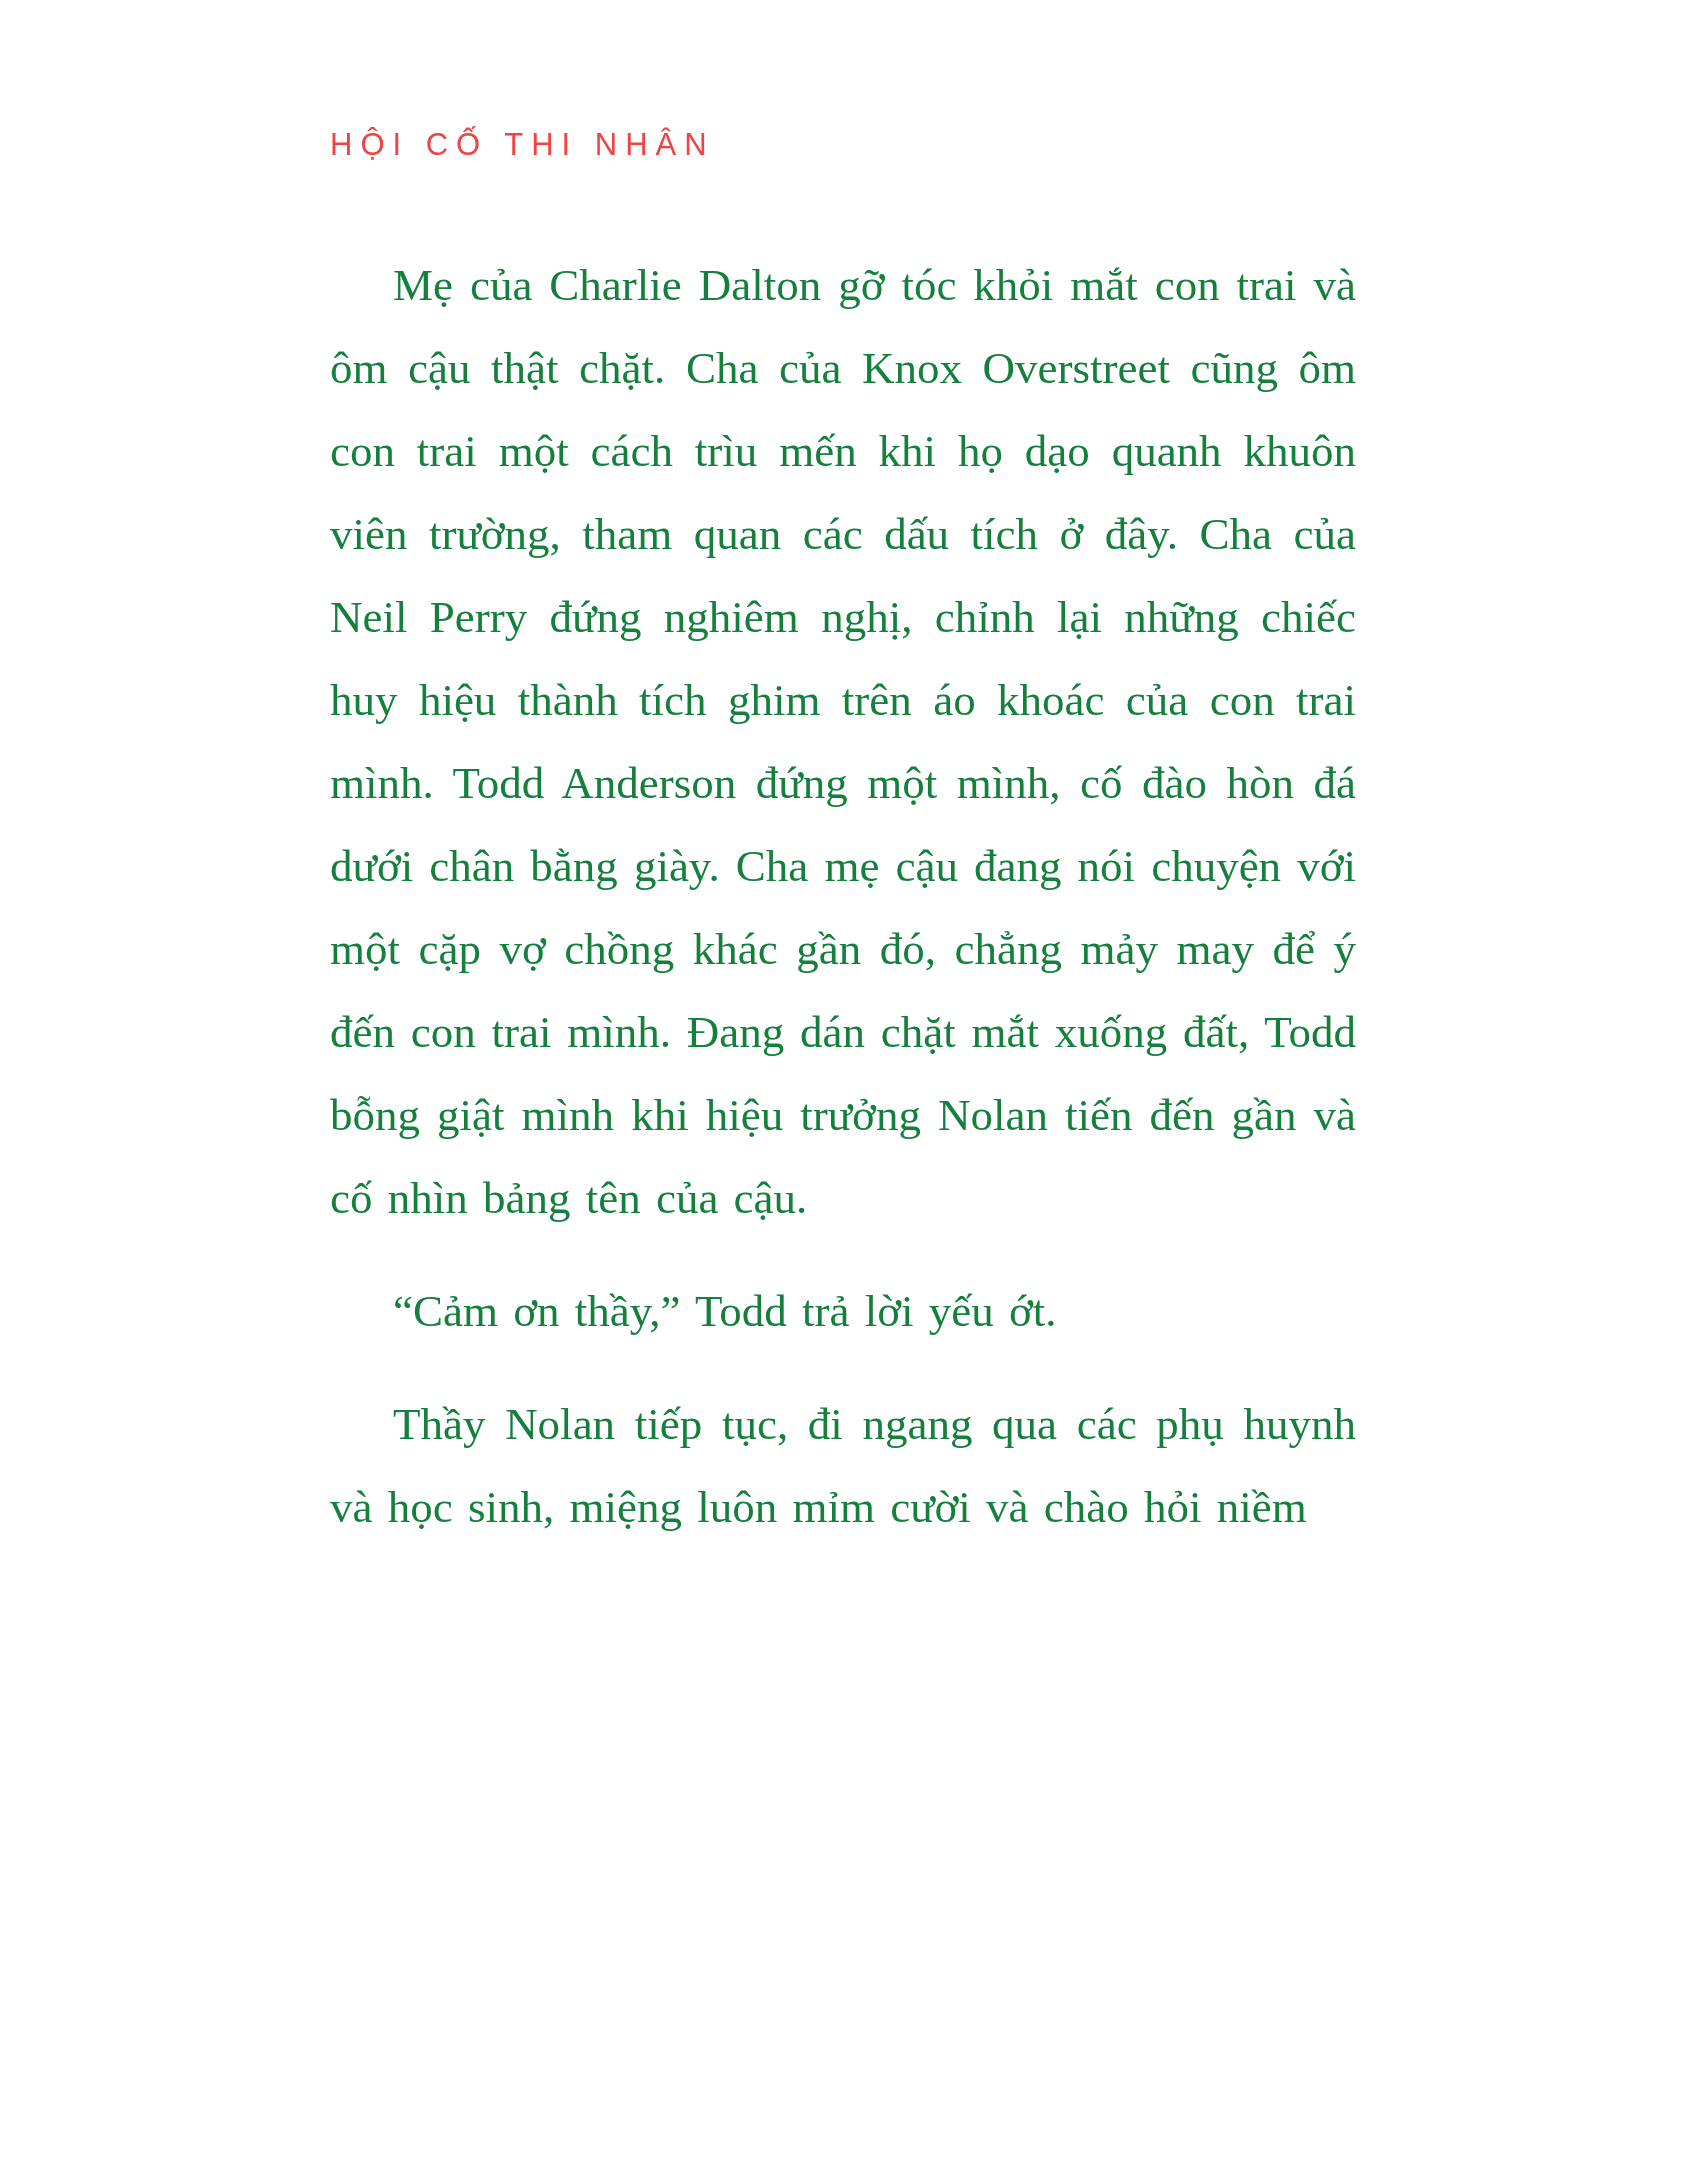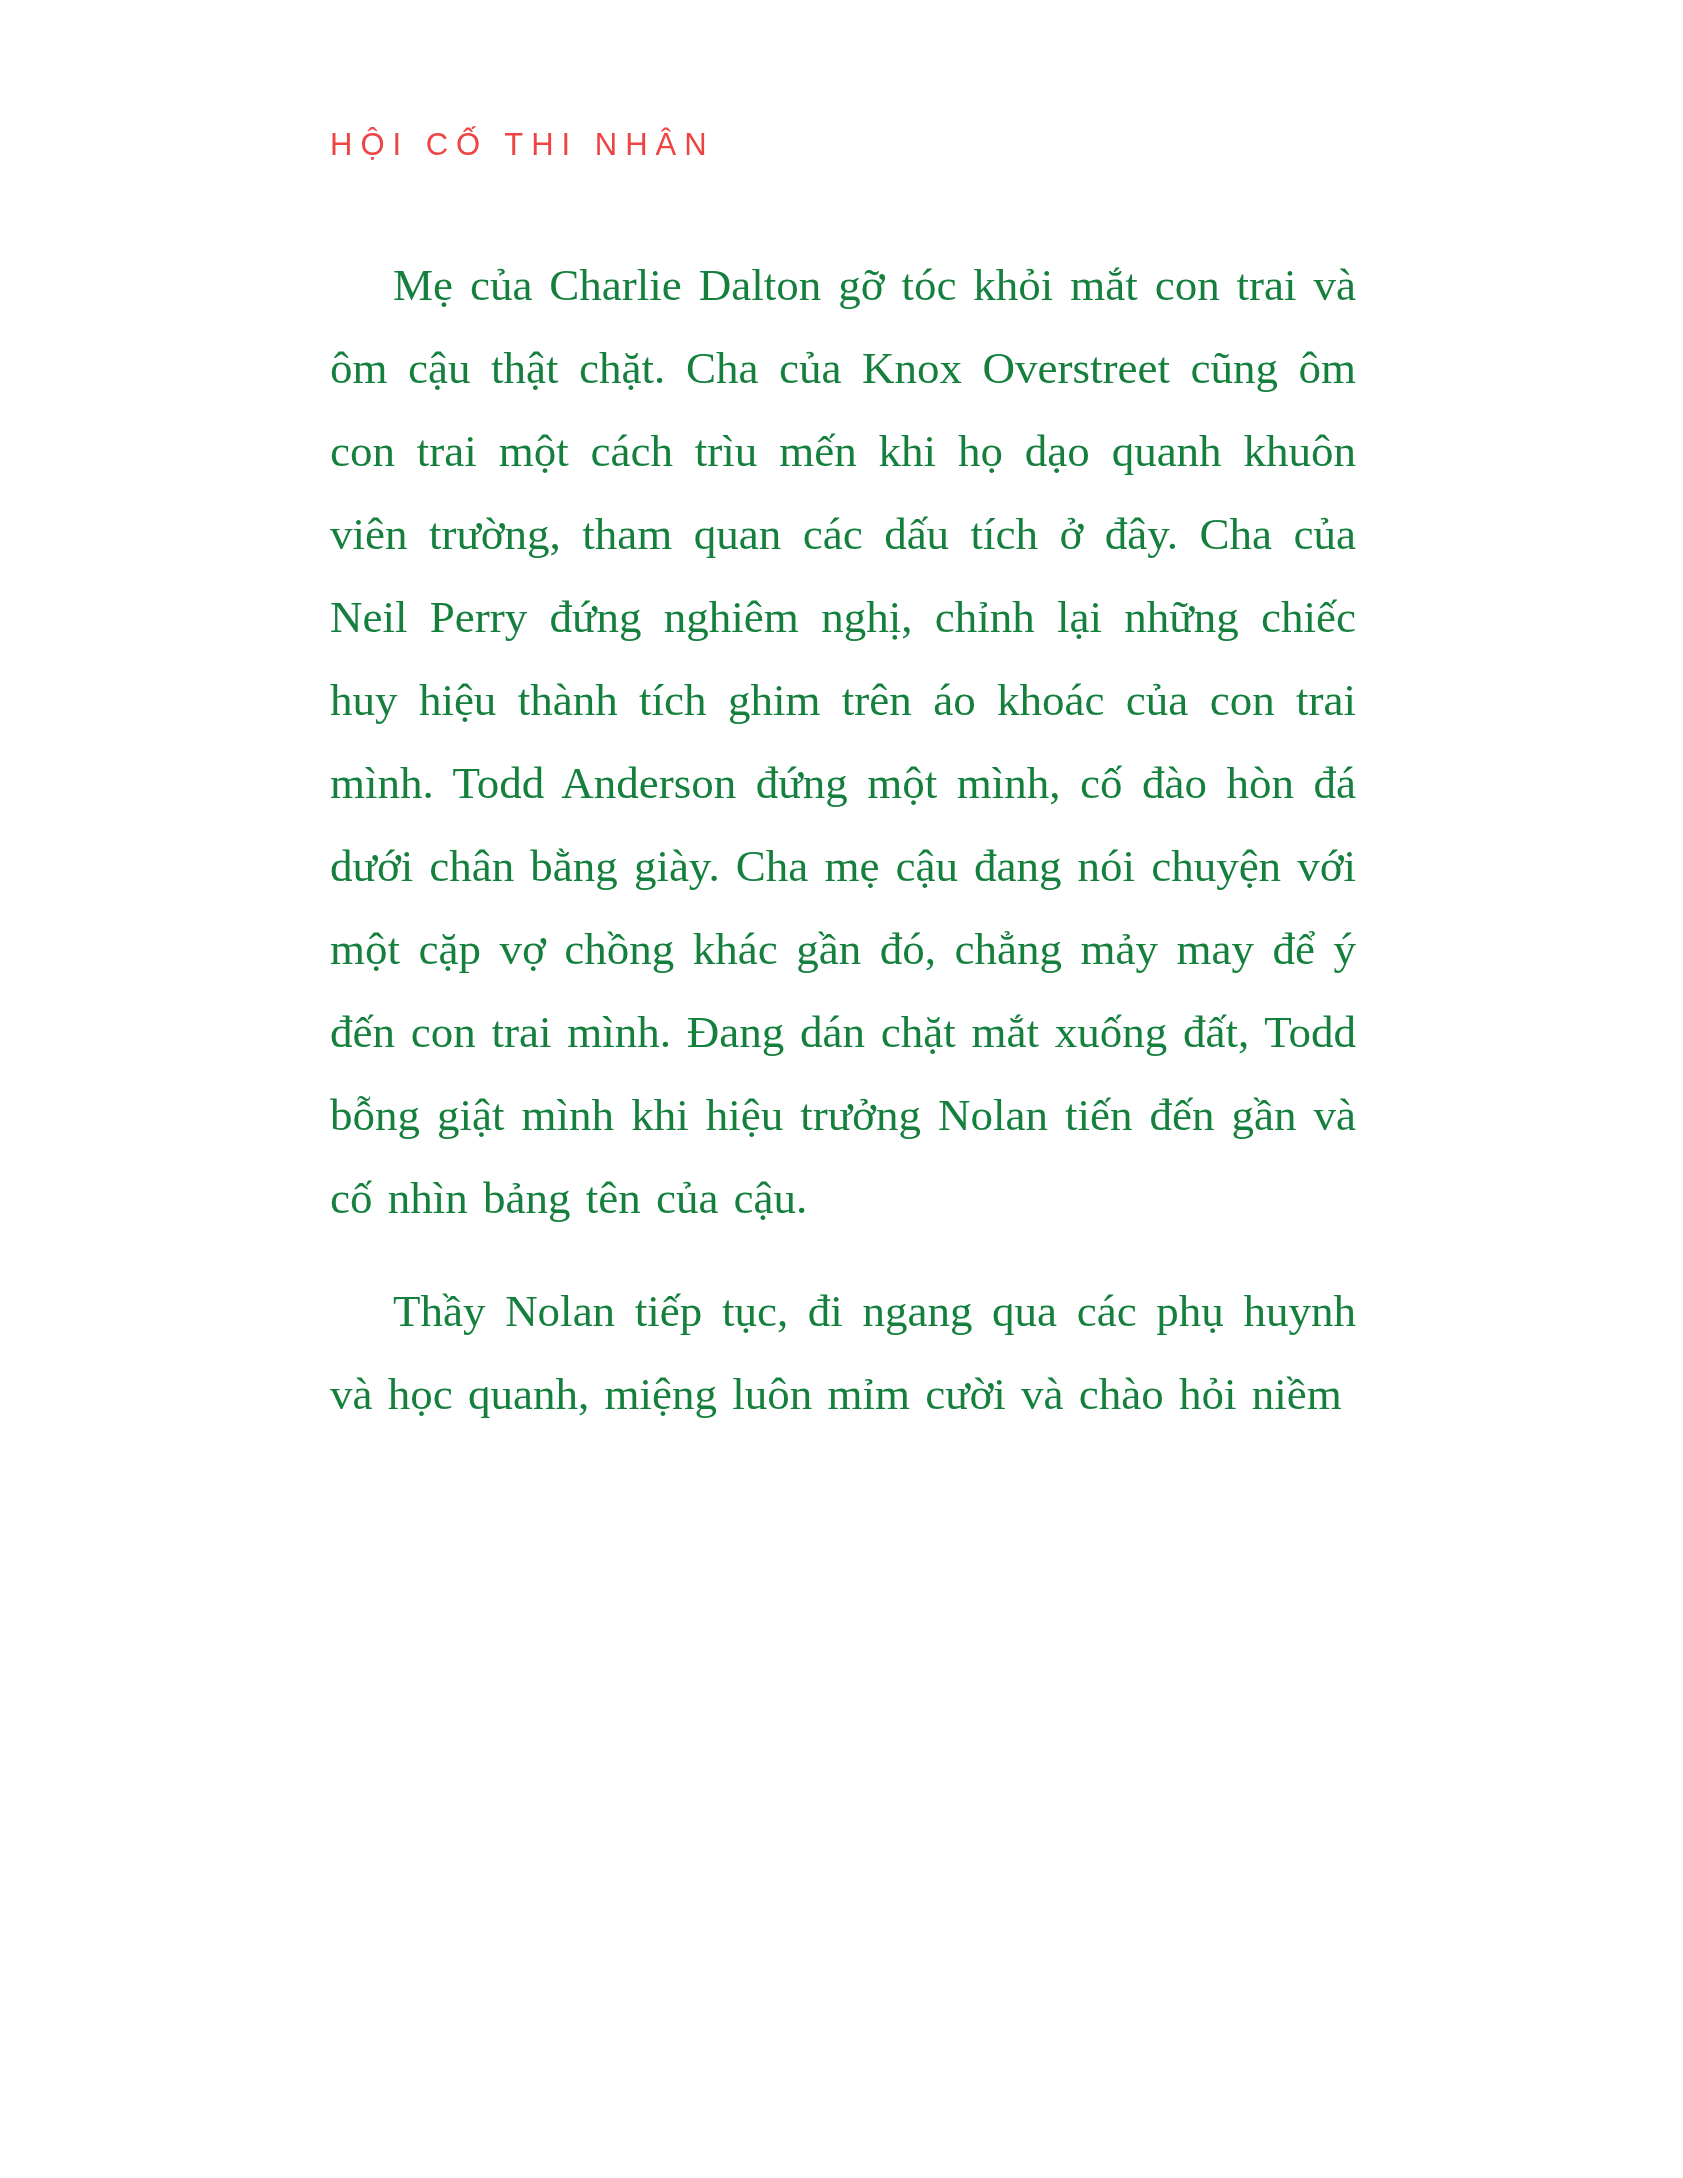--- a/index.html
+++ b/index.html
@@ -52,17 +52,18 @@
   }
 </style>
 </head>
 <body>
 
 <div class="page">
   <div class="running-header">HỘI CỐ THI NHÂN</div>
 
   <div class="body-text">
       <p class="para">Mẹ của Charlie Dalton gỡ tóc khỏi mắt con trai và ôm cậu thật chặt. Cha của Knox Overstreet cũng ôm con trai một cách trìu mến khi họ dạo quanh khuôn viên trường, tham quan các dấu tích ở đây. Cha của Neil Perry đứng nghiêm nghị, chỉnh lại những chiếc huy hiệu thành tích ghim trên áo khoác của con trai mình. Todd Anderson đứng một mình, cố đào hòn đá dưới chân bằng giày. Cha mẹ cậu đang nói chuyện với một cặp vợ chồng khác gần đó, chẳng mảy may để ý đến con trai mình. Đang dán chặt mắt xuống đất, Todd bỗng giật mình khi hiệu trưởng Nolan tiến đến gần và cố nhìn bảng tên của cậu.</p>
-      <p class="para">Thầy Nolan tiếp tục, đi ngang qua các phụ huynh và học quanh, miệng luôn mỉm cười và chào hỏi niềm</p>
+      <p class="para">“Cảm ơn thầy,” Todd trả lời yếu ớt.</p>
+      <p class="para">Thầy Nolan tiếp tục, đi ngang qua các phụ huynh và học sinh, miệng luôn mỉm cười và chào hỏi niềm</p>
     </div>
 
 </div>
 
 
 </body></html>

